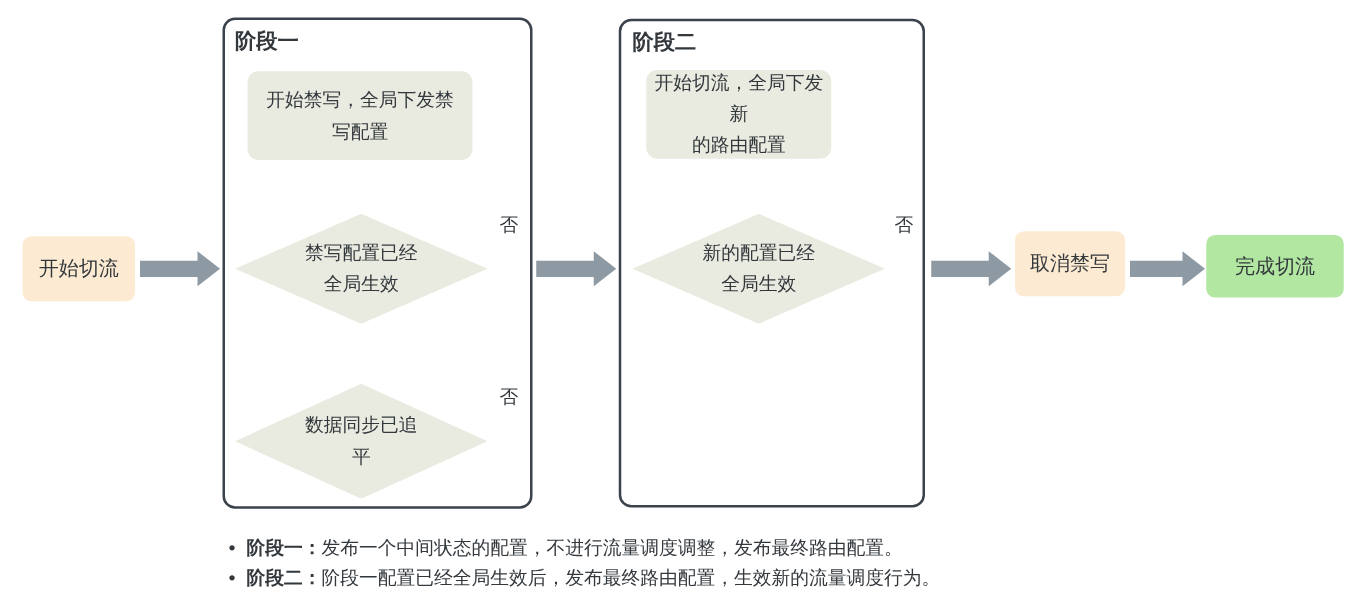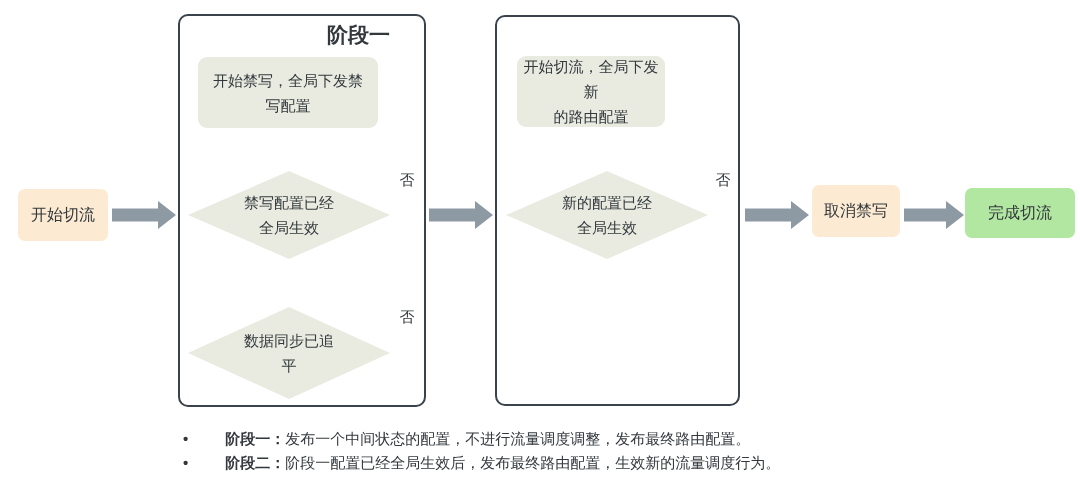--- a/index.html
+++ b/index.html
@@ -40,23 +40,23 @@
   .node.done { background: var(--green, #b2e7a2); }
   .phase {
     position: absolute;
     border: 2px solid var(--stroke-dark, #3a424b);
     border-radius: 10px;
     background: #ffffff;
     box-sizing: border-box;
   }
   .phase-title {
     position: absolute;
-    text-align: right;
+    text-align: left;
     font-weight: bold;
-    font-size: 21px;
+    font-size: 17px;
   }
   .step-box {
     position: absolute;
     background: var(--sage, #e9ebe0);
     border-radius: 9px;
     display: flex;
     align-items: center;
     justify-content: center;
     text-align: center;
     font-size: 15px;
@@ -82,21 +82,21 @@
     height: 22px;
     background: #ffffff;
     display: flex;
     align-items: center;
     justify-content: center;
     font-size: 15px;
   }
   .notes { position: absolute; left: 183px; top: 427px; }
   .note { display: flex; align-items: baseline; font-size: 15px; line-height: 24px; }
   .note .dot { font-weight: bold; margin-right: 9px; font-size: 15px; }
-  .note .nlabel { font-weight: bold; margin-left: 28px; }
+  .note .nlabel { font-weight: bold; }
 </style>
 </head>
 <body>
 
 <div class="canvas">
 
   <svg class="connectors" viewBox="0 0 1080 493">
 
     <polygon class="block-arrow" points="112,208.5 158,208.5 158,201 176,215 158,229 158,221.5 112,221.5"></polygon>
     <polygon class="block-arrow" points="429,208.5 475,208.5 475,201 493,215 475,229 475,221.5 429,221.5"></polygon>
@@ -126,20 +126,21 @@
   <div class="step-box" style="left:198px; top:57px; width:180px; height:71px;">开始禁写，全局下发禁
 写配置</div>
   <div class="diamond" style="left:188px; top:171px; width:202px; height:88px;">禁写配置已经
 全局生效</div>
   <div class="diamond" style="left:188px; top:307px; width:202px; height:92px;">数据同步已追
 平</div>
   <div class="no-label" style="left:395px; top:169px;">否</div>
   <div class="no-label" style="left:395px; top:306px;">否</div>
 
   <div class="phase" style="left:495px; top:15px; width:245px; height:391px;"></div>
+  <div class="phase-title" style="left:506px; top:22px; width:202px;">阶段二</div>
   <div class="step-box" style="left:517px; top:56px; width:148px; height:71px;">开始切流，全局下发新
 的路由配置</div>
   <div class="diamond" style="left:506px; top:171px; width:202px; height:88px;">新的配置已经
 全局生效</div>
   <div class="no-label" style="left:711px; top:169px;">否</div>
 
   <div class="node done" style="left:965px; top:188px; width:110px; height:50px;">完成切流</div>
 
   <div class="node cancel" style="left:812px; top:185px; width:88px; height:52px;">取消禁写</div>
 

